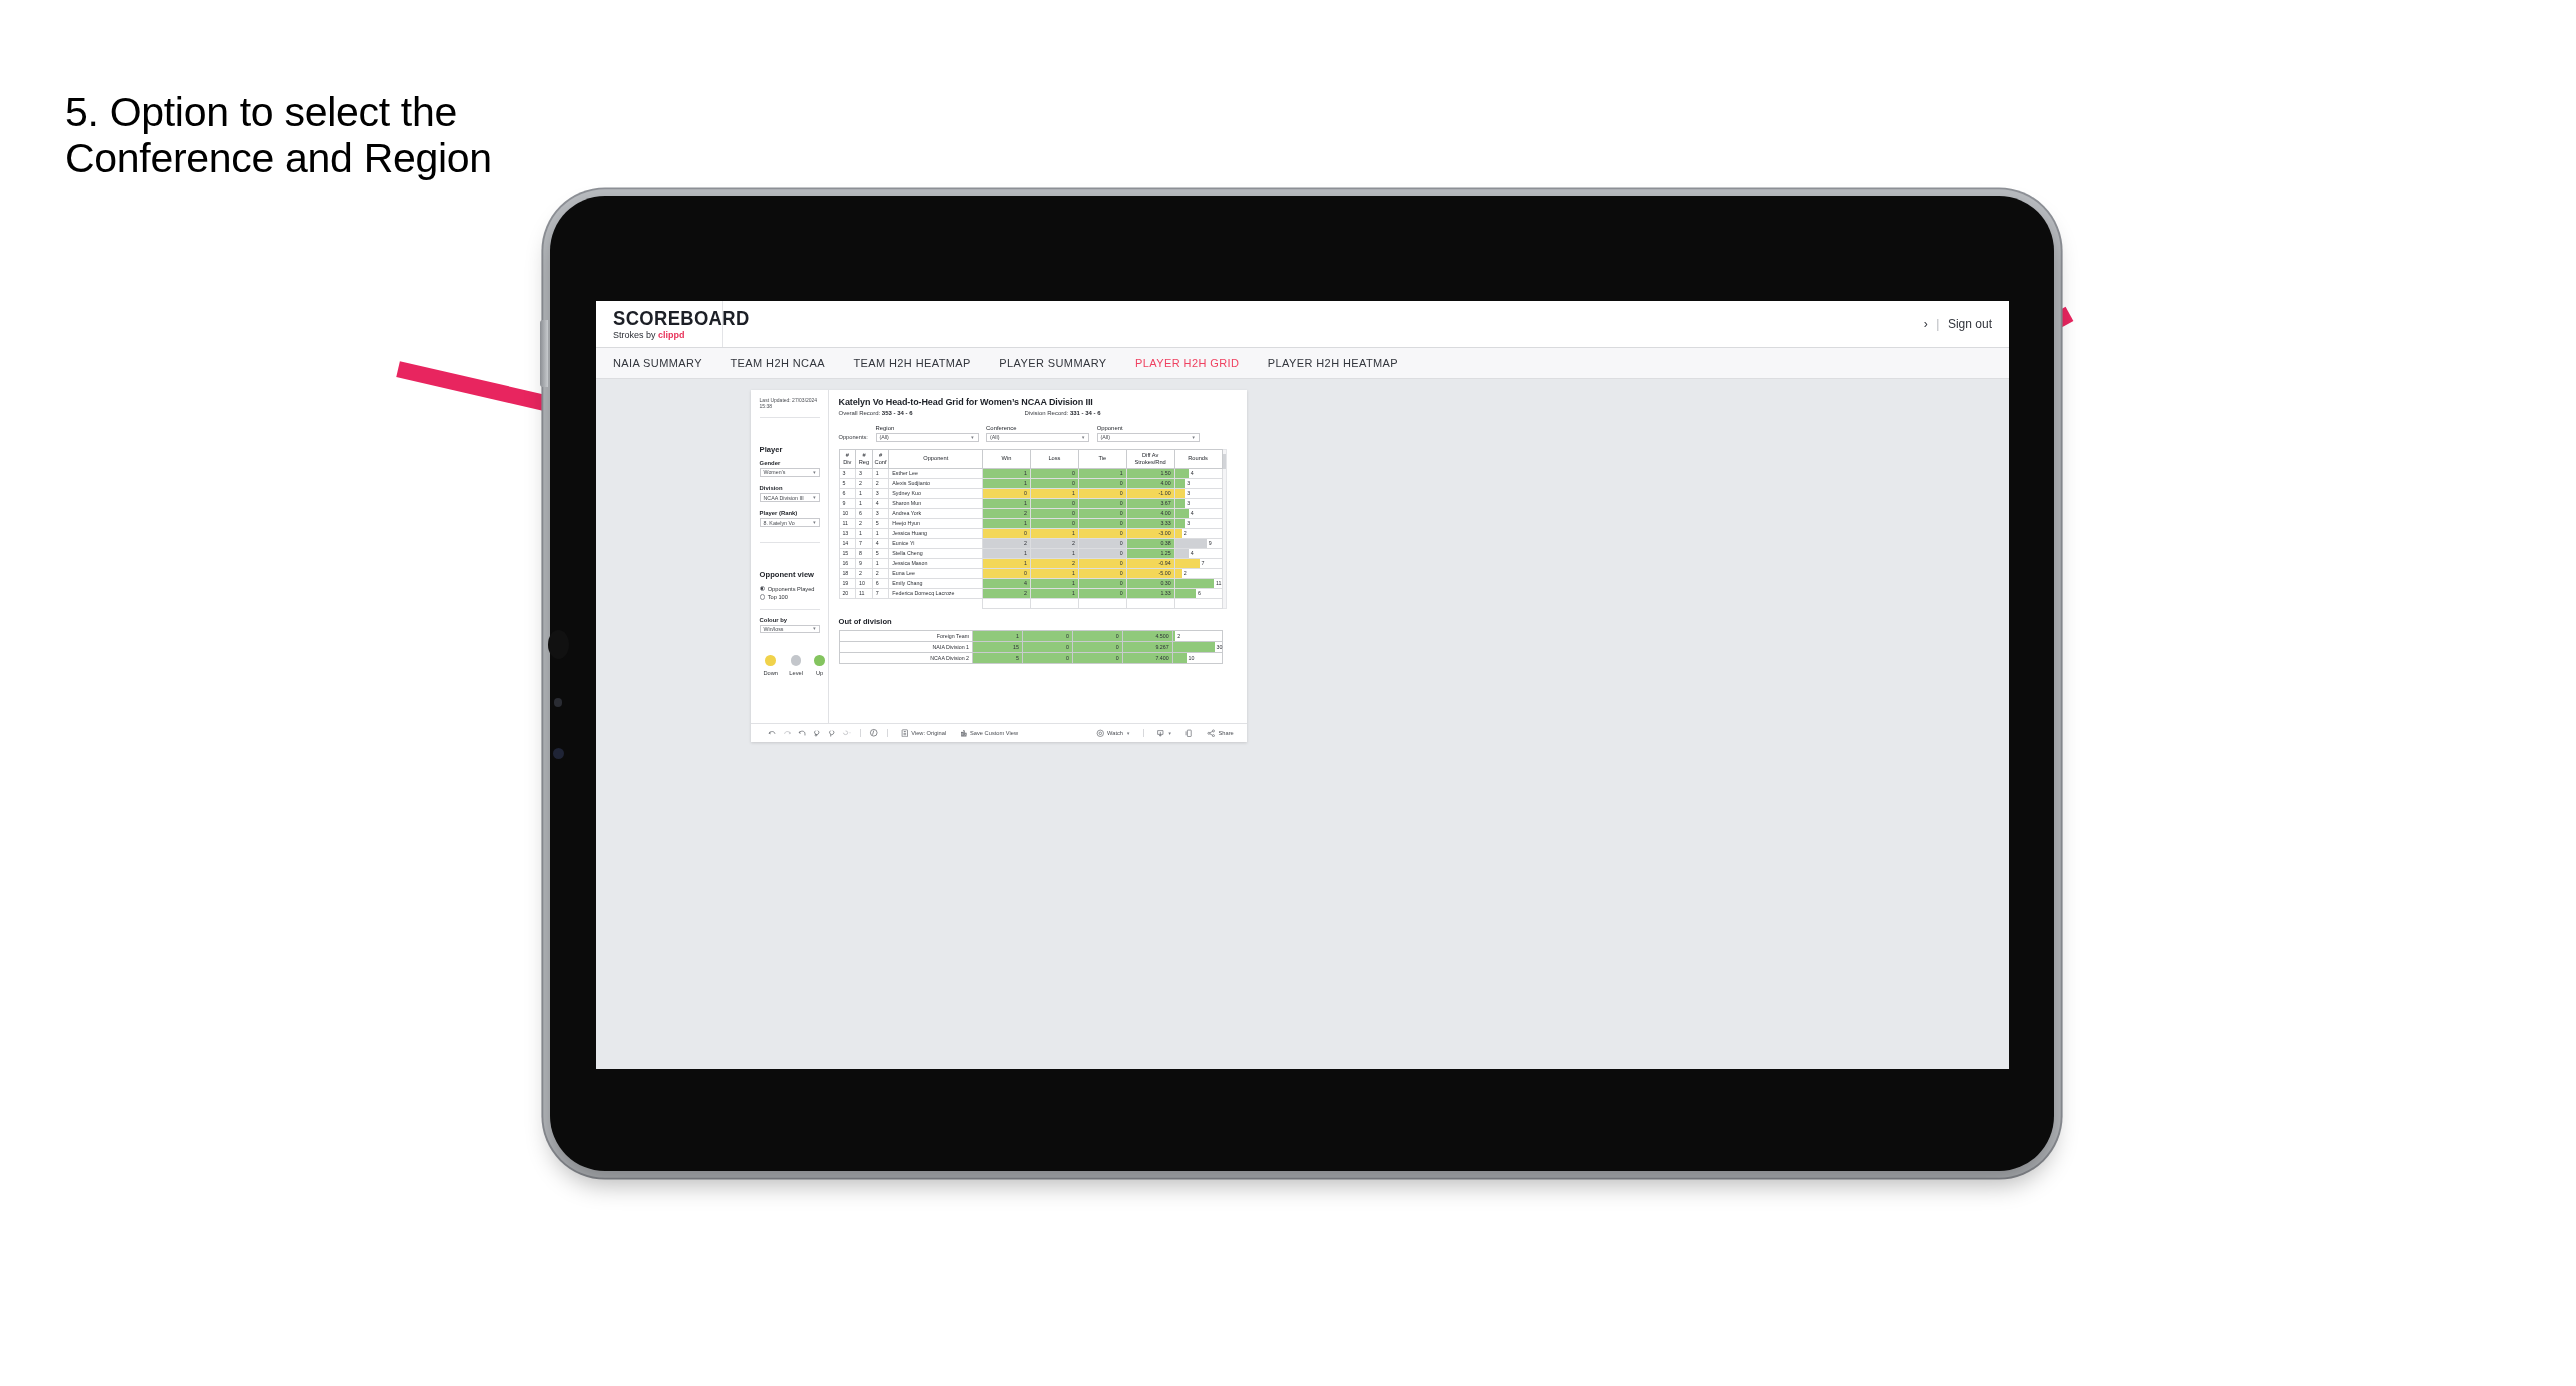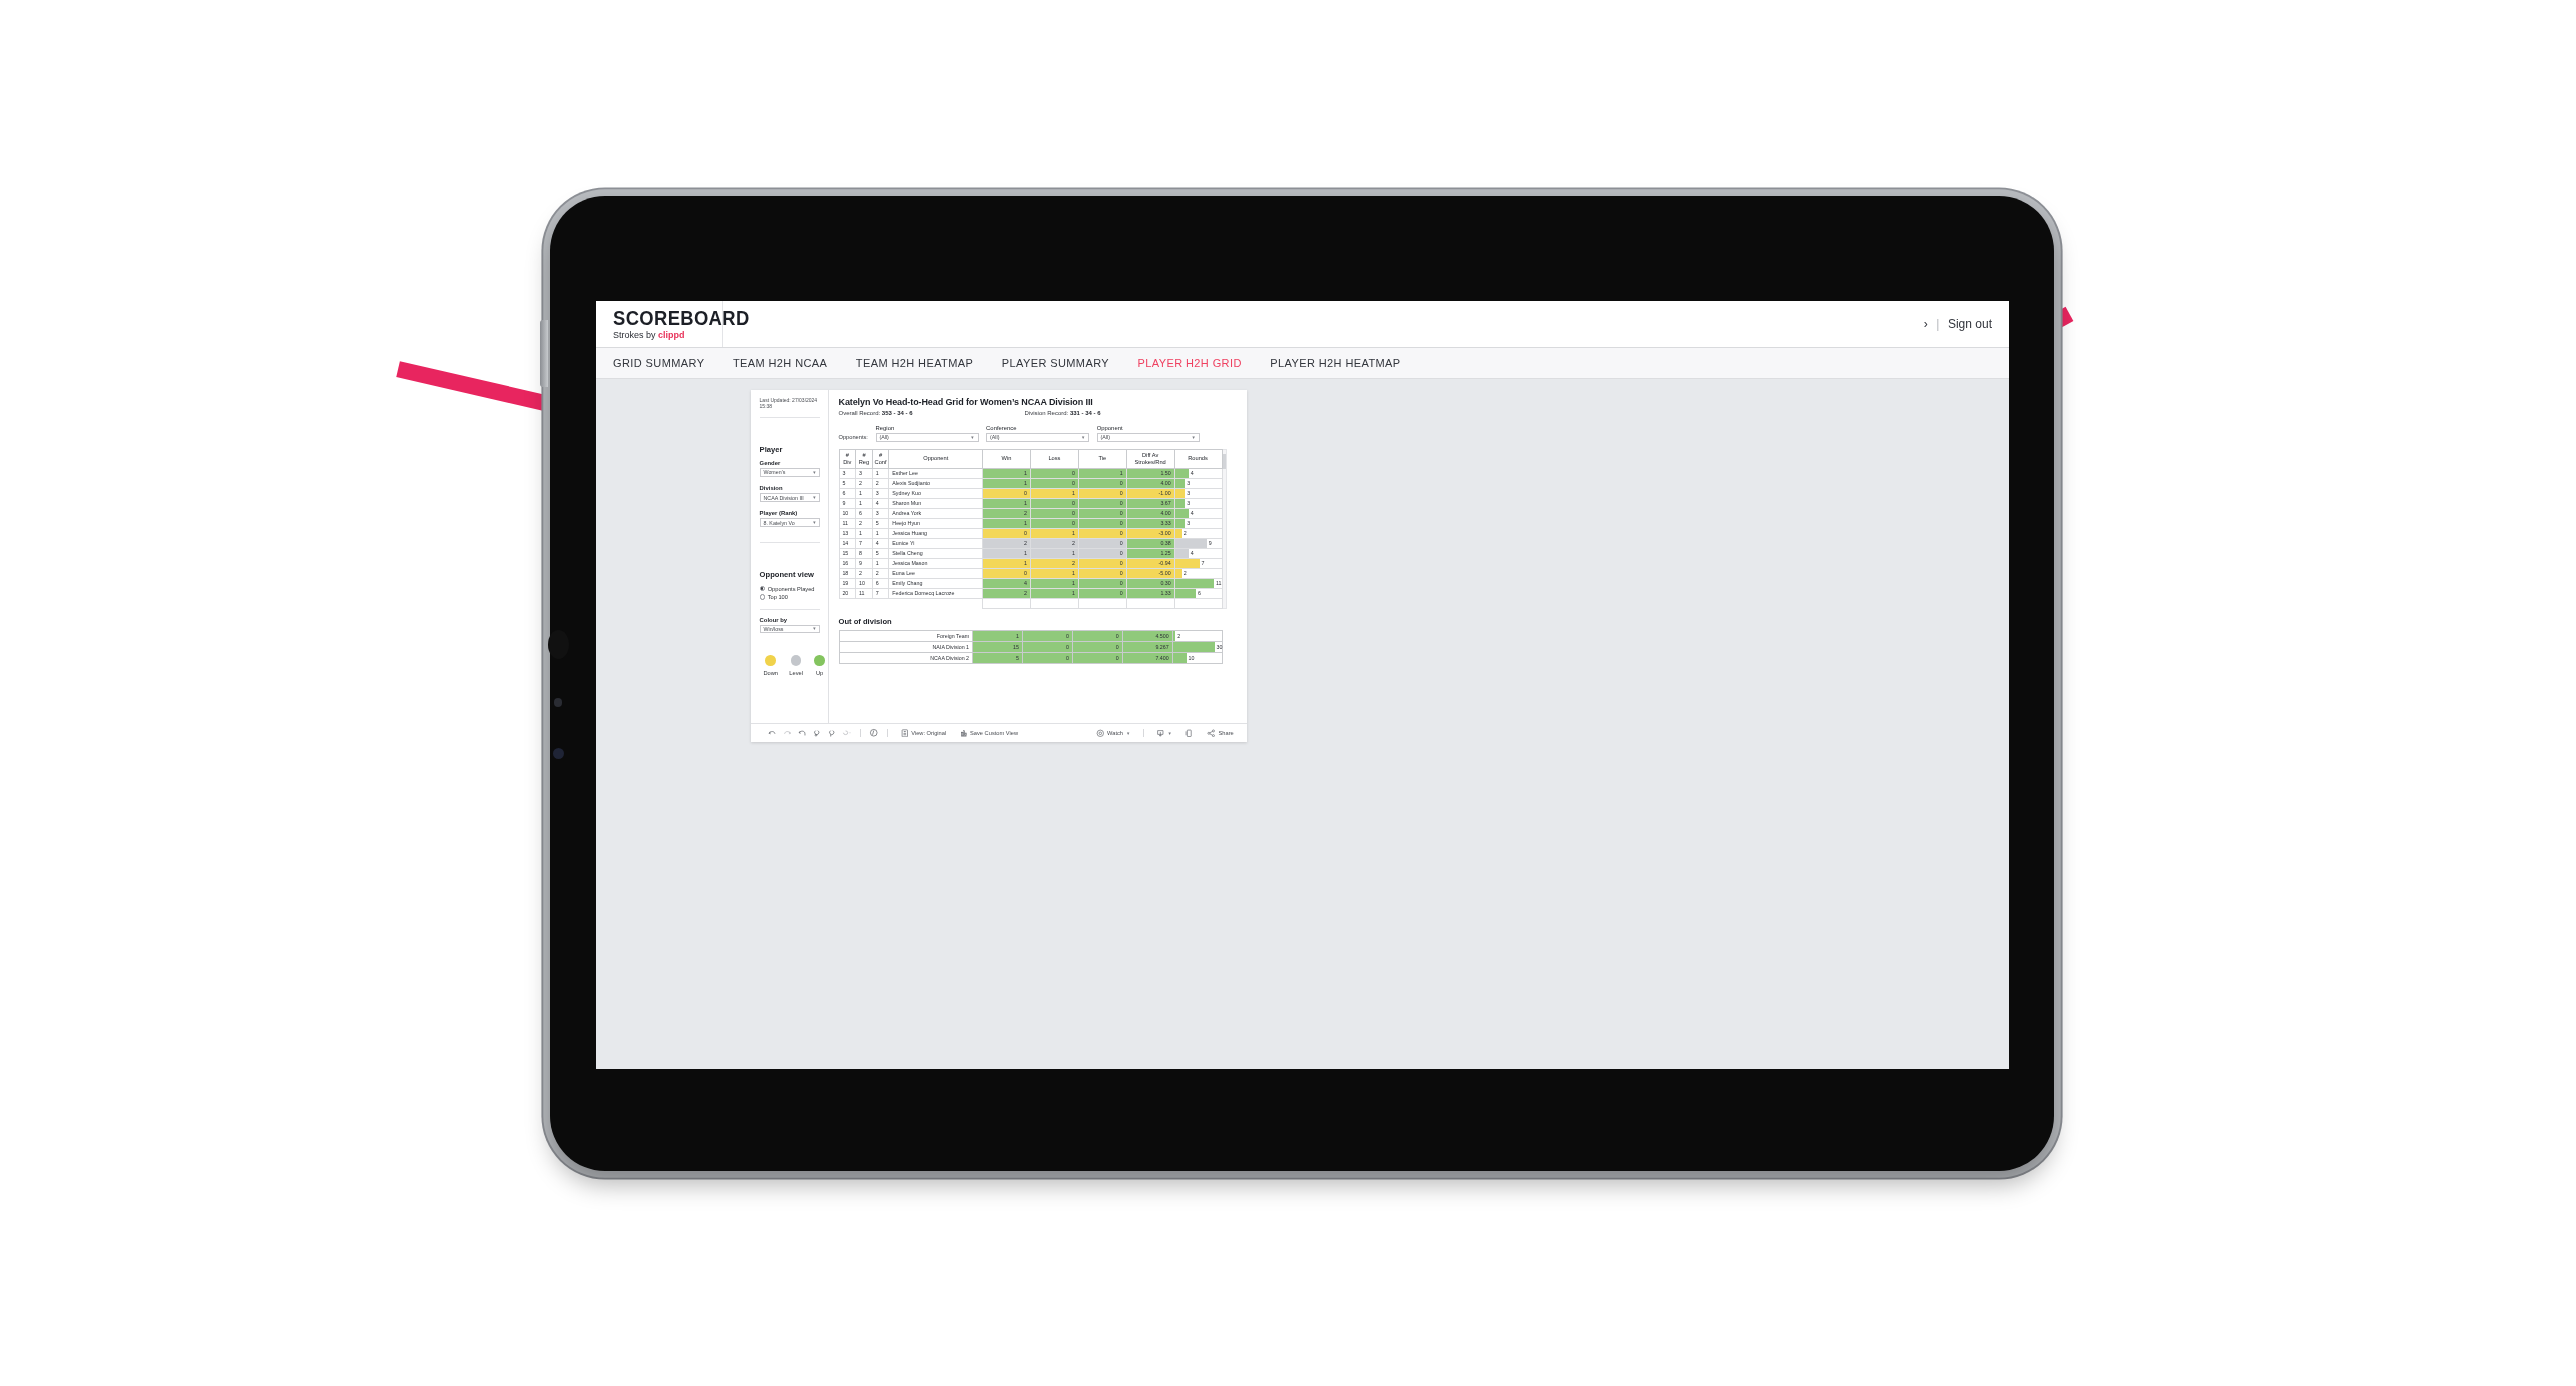--- a/index.html
+++ b/index.html
@@ -205,20 +205,21 @@
   .tb-div { width:1px; height:8.6px; background:#d7d8db; margin:0 5.7px; }
   .tb-btn { display:flex; align-items:center; gap:2.9px; cursor:pointer; padding:0 6.7px; white-space:nowrap; }
   .tb-spacer { flex:1; }
   svg { display:block; }
 </style>
 </head>
 <body>
 
 <div id="stage">
 
+  <div class="annot" id="annot-left">5. Option to select the Conference and Region</div>
 
   <svg class="arrow-svg" viewBox="0 0 2707 1457">
     <defs>
       <marker id="ah" markerWidth="5" markerHeight="5" refX="2.4" refY="2.5" orient="auto">
         <path d="M0,0 L5,2.5 L0,5 z" fill="#E8255F"></path>
       </marker>
     </defs>
     <line x1="418" y1="388" x2="1112" y2="548" stroke="#E8255F" stroke-width="17" marker-end="url(#ah)"></line>
     <line x1="2175" y1="330" x2="1795" y2="540" stroke="#E8255F" stroke-width="17" marker-end="url(#ah)"></line>
   </svg>
@@ -237,21 +238,21 @@
         </div>
         <div class="topbar-spacer"></div>
         <div class="topbar-right">
           <span>›</span>
           <span class="sep">|</span>
           <span class="signout">Sign out</span>
         </div>
       </div>
 
       <div id="subnav">
-        <div class="subnav-item">GRID SUMMARY</div>
+        <div class="subnav-item">NAIA SUMMARY</div>
         <div class="subnav-item">TEAM H2H NCAA</div>
         <div class="subnav-item">TEAM H2H HEATMAP</div>
         <div class="subnav-item">PLAYER SUMMARY</div>
         <div class="subnav-item active">PLAYER H2H GRID</div>
         <div class="subnav-item">PLAYER H2H HEATMAP</div>
       </div>
 
       <div id="workbook">
         <div id="wb-body">
 

